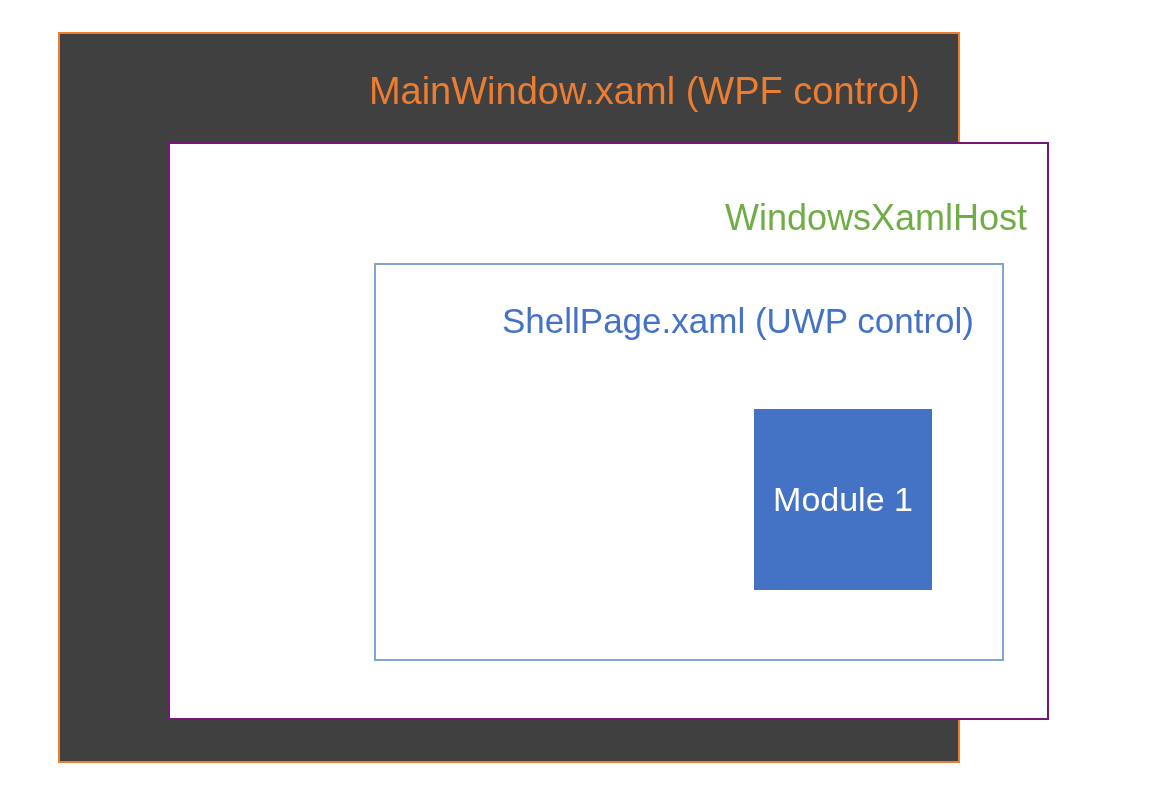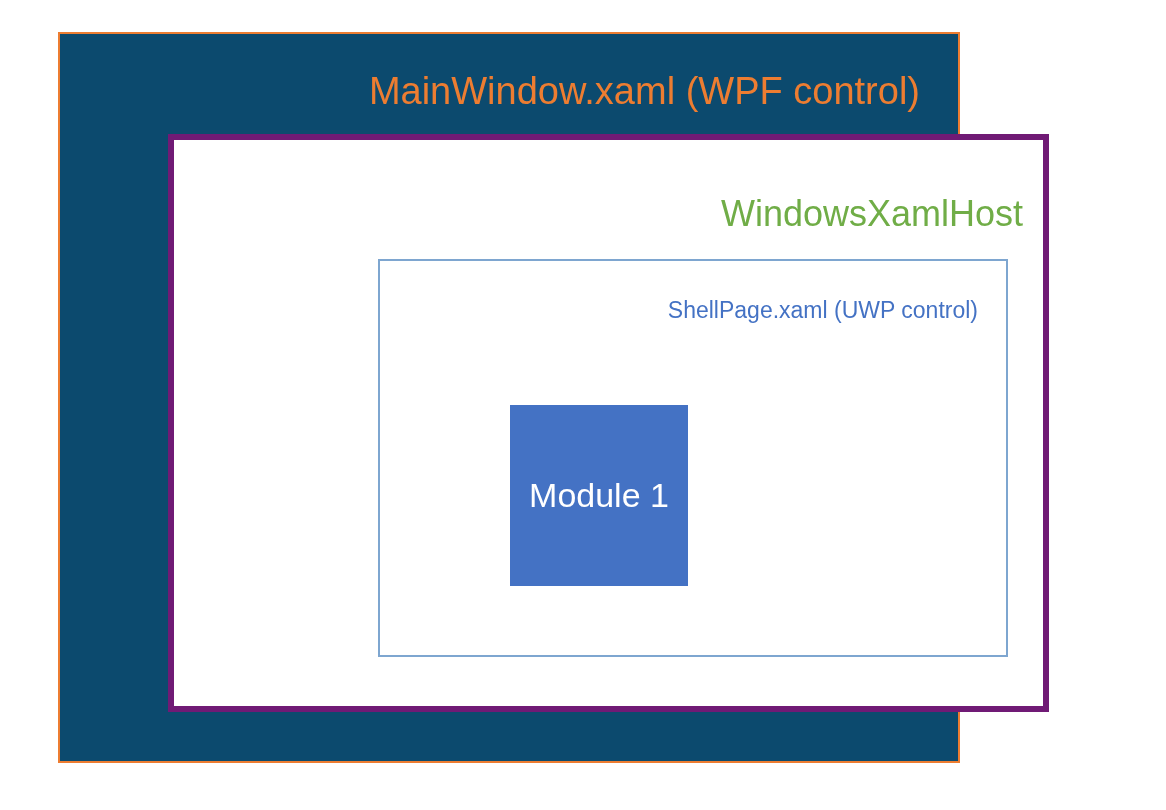--- a/index.html
+++ b/index.html
@@ -26,32 +26,32 @@
 
   
   .box-wpf {
     position: absolute;
     left: 58px;
     top: 32px;
     width: 902px;
     height: 731px;
     box-sizing: border-box;
     border: 2px solid #ED7D31;
-    background: #0c4a6e;
+    background: #404040;
   }
 
   
   .box-xamlhost {
     position: absolute;
     left: 108px;
-    top: 100px;
+    top: 108px;
     width: 881px;
     height: 578px;
     box-sizing: border-box;
-    border: 6px solid #701a75;
+    border: 2px solid #701a75;
     background: #FFFFFF;
   }
 
   
   .box-shellpage {
     position: absolute;
     left: 204px;
     top: 119px;
     width: 630px;
     height: 398px;
@@ -77,33 +77,33 @@
   }
   .heading-xamlhost {
     top: 56px;
     right: 20px;
     font-size: 36px;
     color: #70AD47;
   }
   .heading-shellpage {
     top: 38px;
     right: 28px;
-    font-size: 23px;
+    font-size: 35px;
     color: #4472C4;
   }
 
   
   .module-row {
     position: absolute;
     left: 130px;
     top: 144px;
     width: 426px;
     height: 181px;
     display: flex;
-    flex-direction: column;
+    flex-direction: row;
     justify-content: flex-end;
     align-items: flex-start;
   }
   .module-tile {
     width: 178px;
     height: 181px;
     background: #4472C4;
     color: #FFFFFF;
     display: flex;
     align-items: center;

